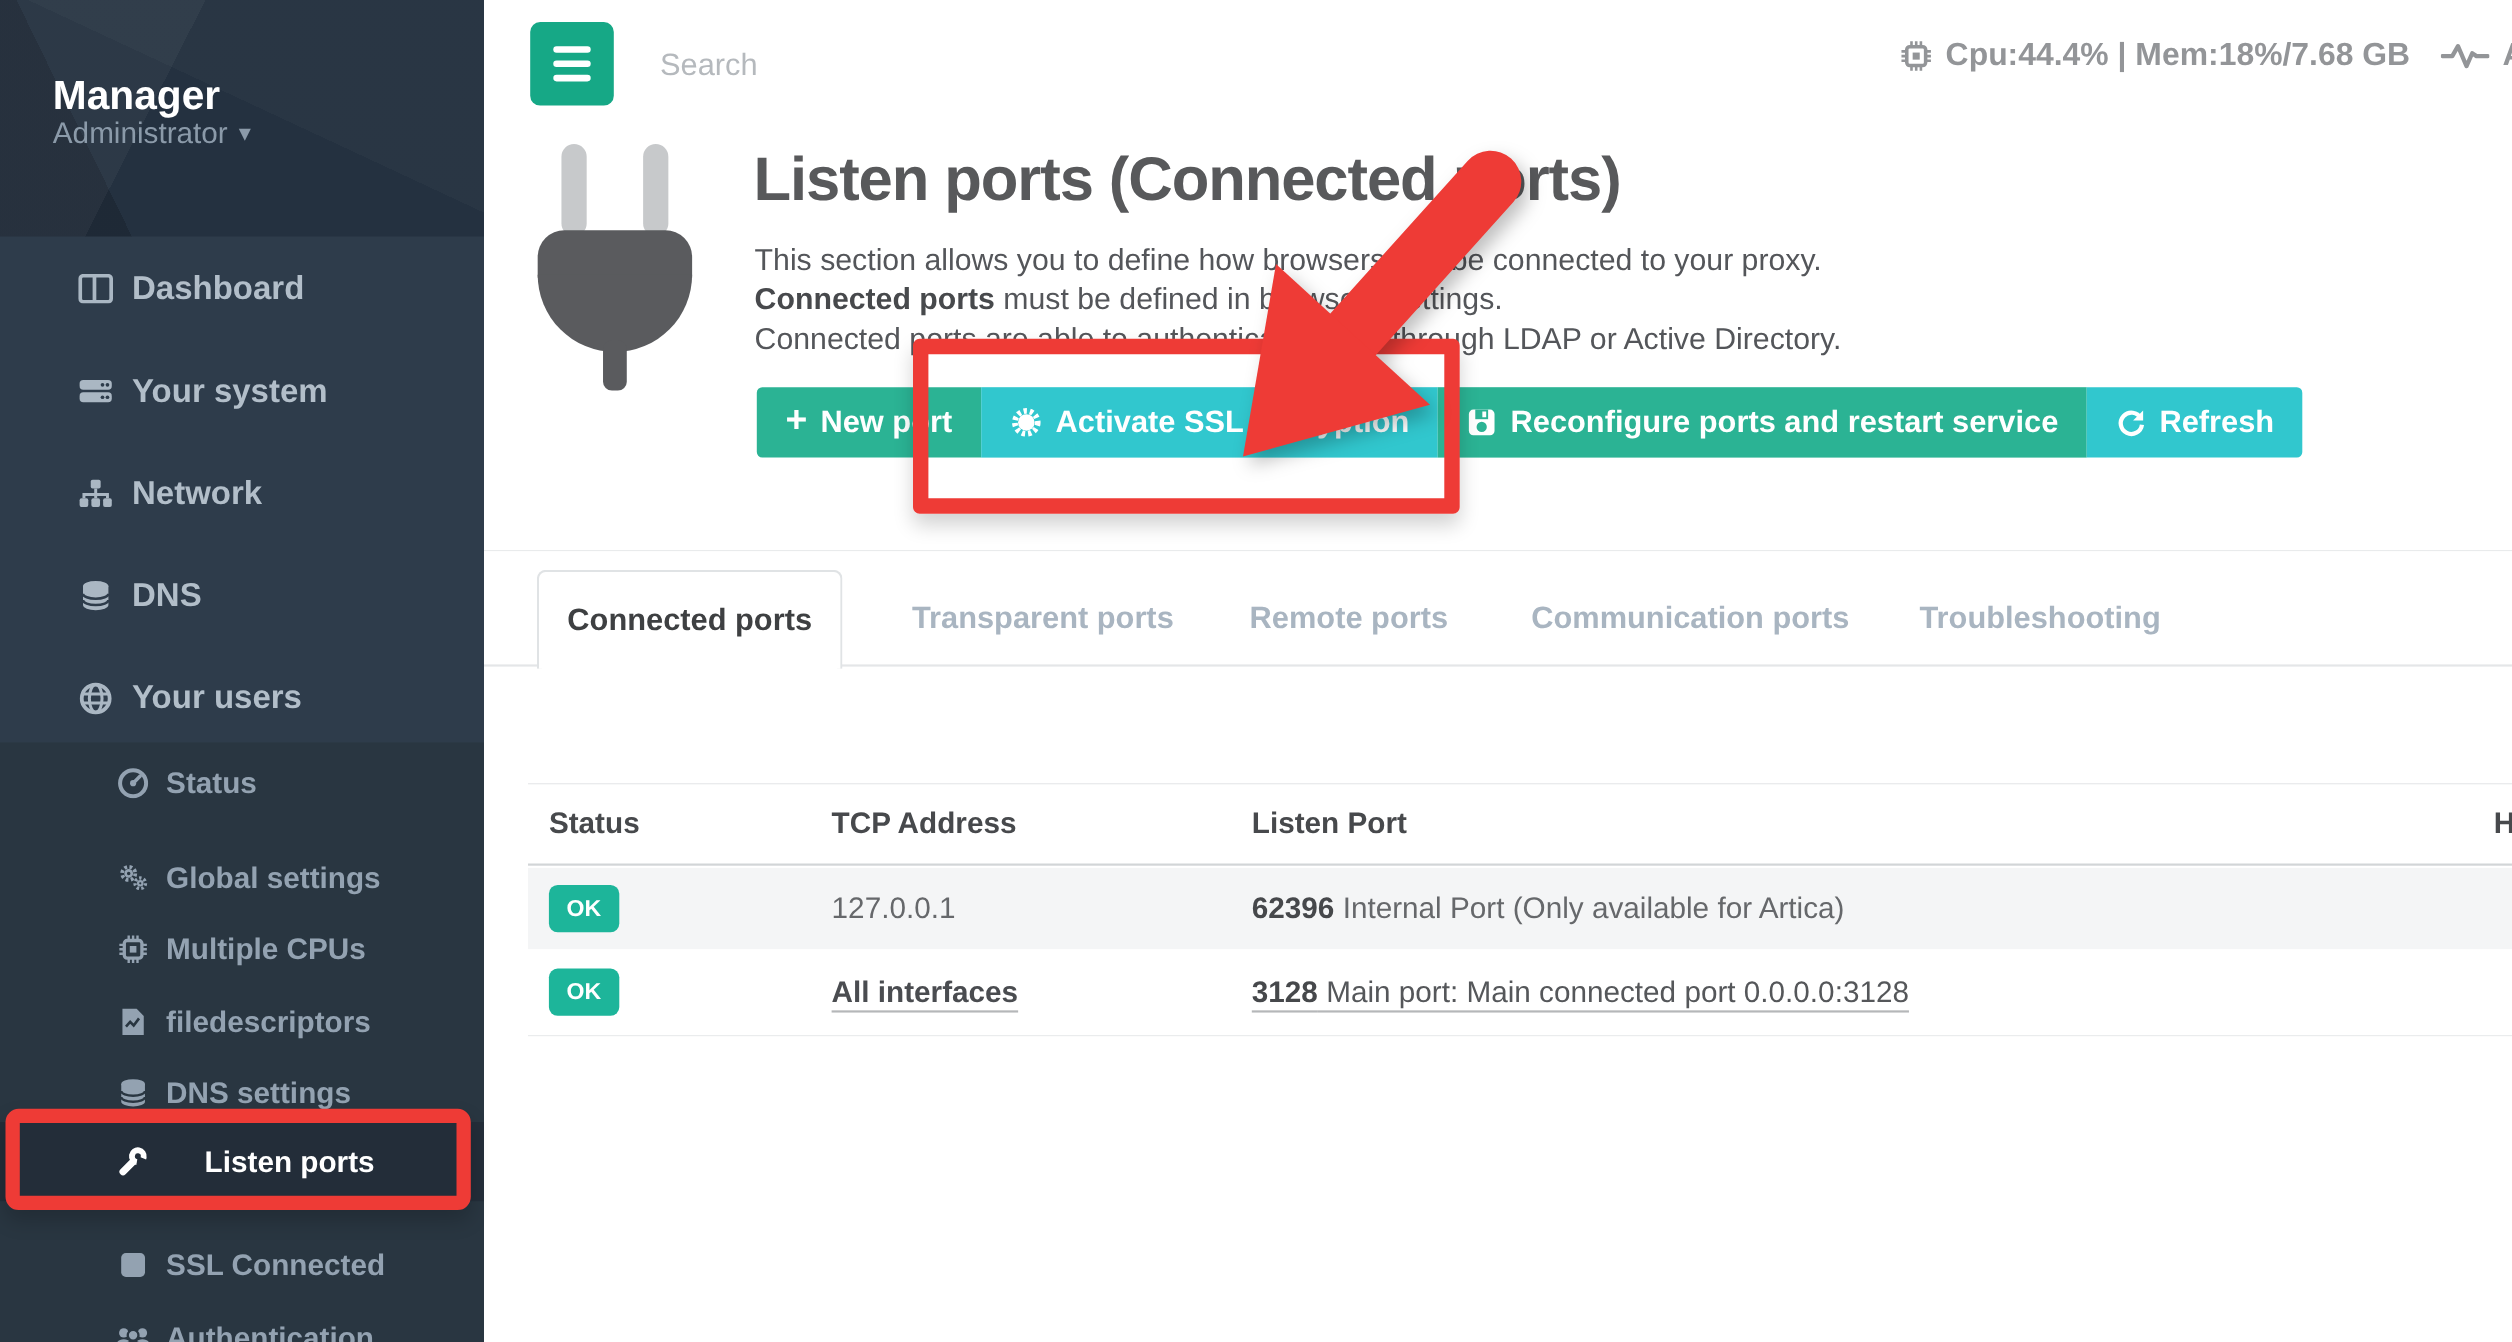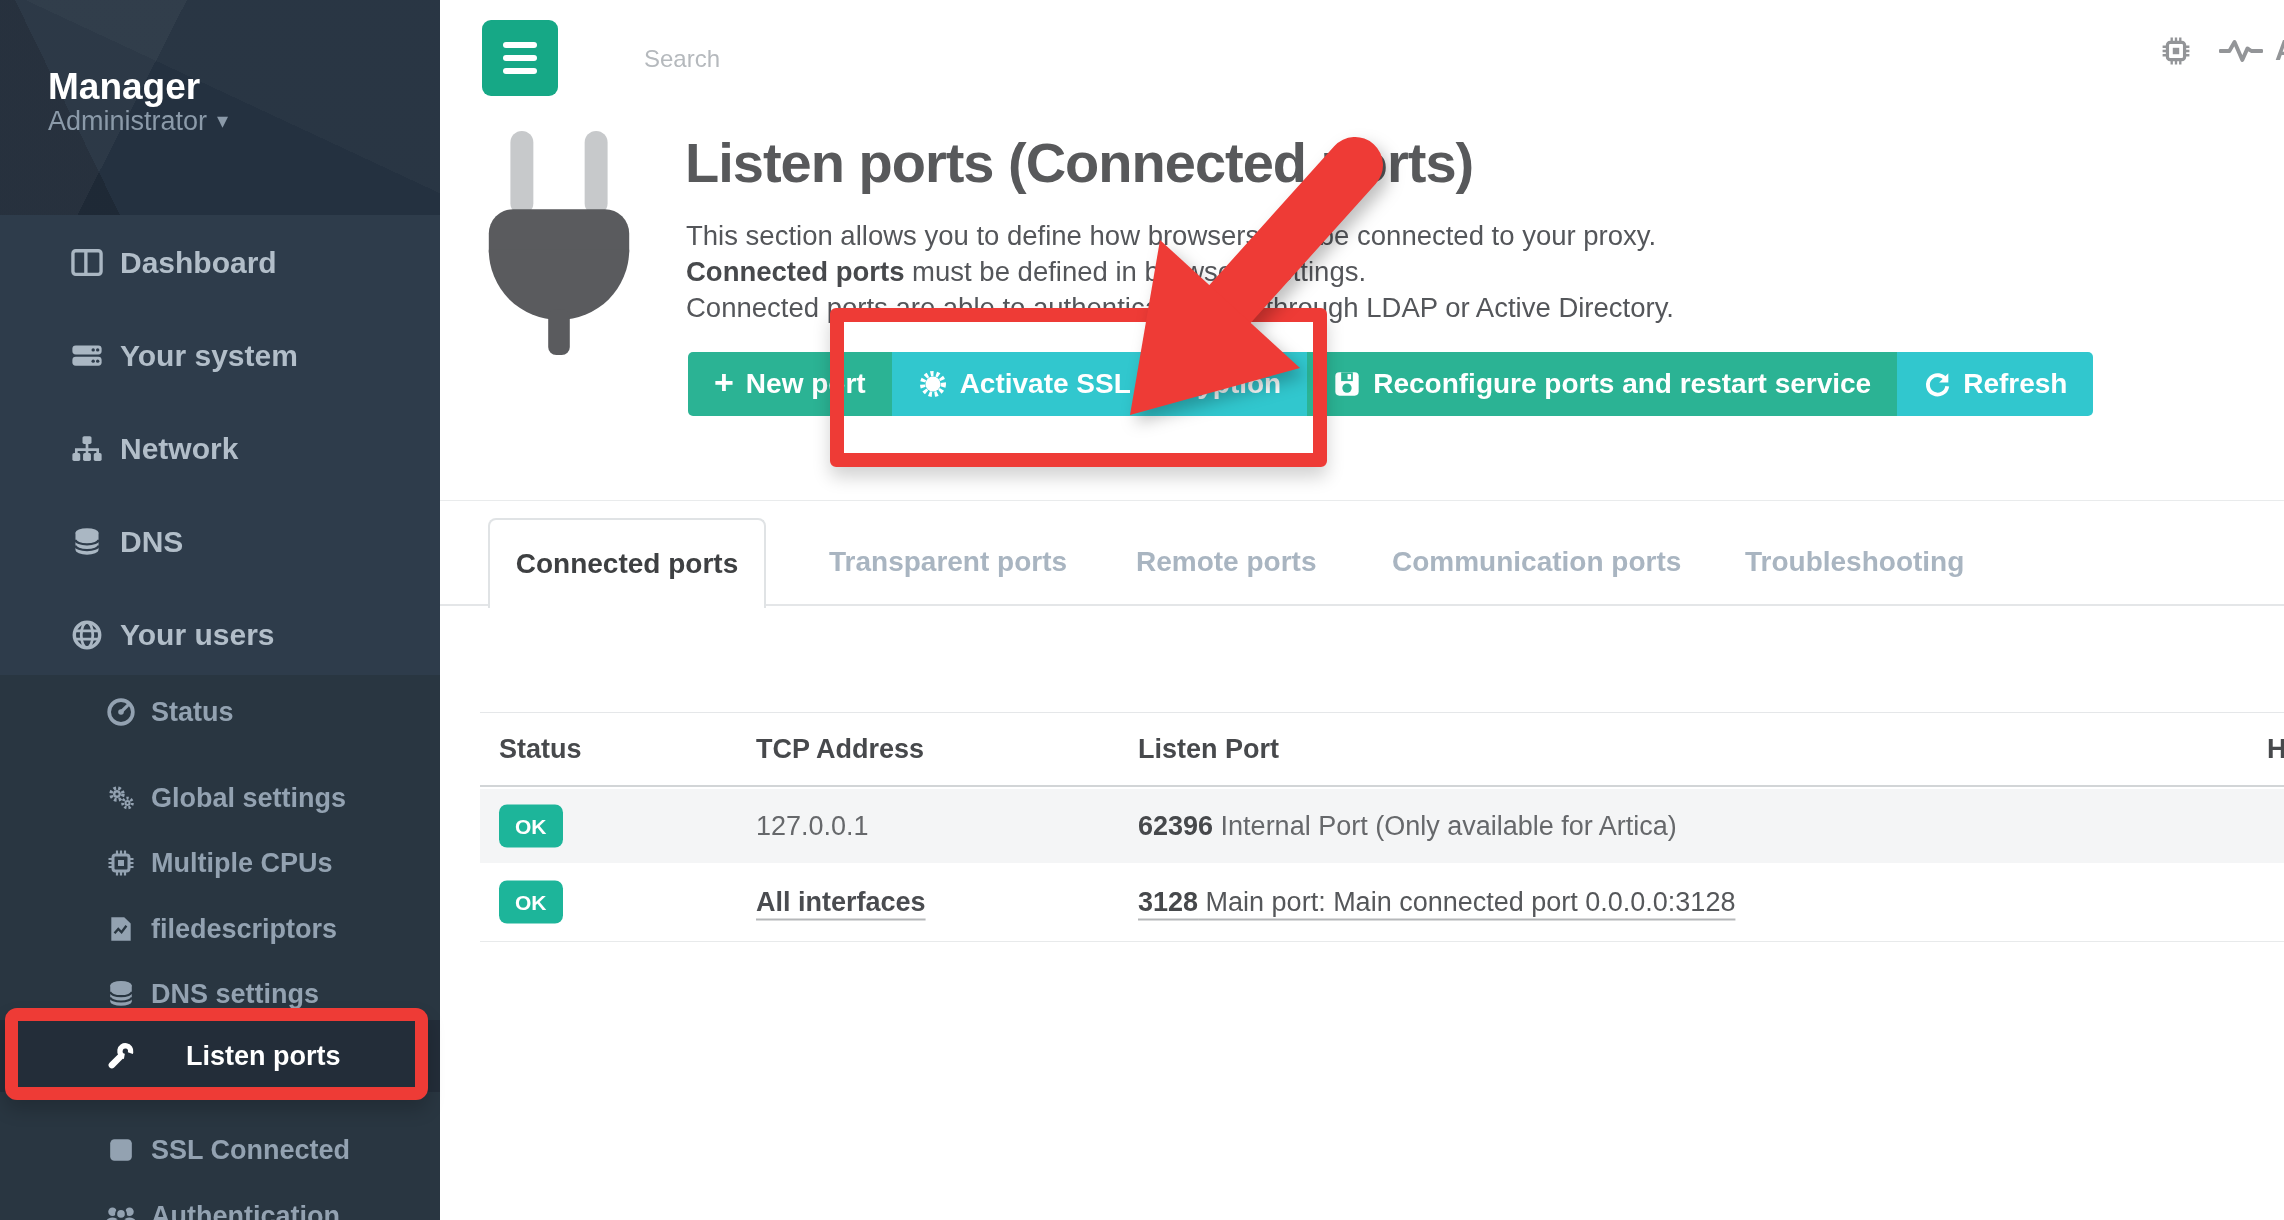--- a/index.html
+++ b/index.html
@@ -29,21 +29,21 @@
       box-shadow:0 10px 18px rgba(0,0,0,.18);pointer-events:none;z-index:50;}
   #annot-sidebar{left:5px;top:1008px;width:423px;height:92px;}
   #annot-button{left:830px;top:308px;width:497px;height:159px;border-width:14px;border-radius:6px;}
   #annot-arrow{position:absolute;left:1000px;top:105px;width:430px;height:360px;z-index:55;pointer-events:none;
       filter:drop-shadow(6px 8px 8px rgba(0,0,0,.25));}
   
   .hamburger{position:absolute;left:482px;top:20px;width:76px;height:76px;background:#16a886;border:none;
       border-radius:9px;cursor:pointer;display:flex;flex-direction:column;justify-content:center;align-items:center;gap:7px;}
   .hamburger i{display:block;width:34px;height:6px;background:#ffffff;border-radius:3px;}
   .search-input{position:absolute;left:598px;top:32px;width:560px;height:52px;border:none;outline:none;
-      font-size:24px;color:#55575a;font-family:inherit;background:transparent;margin-left:44px;}
+      font-size:28px;color:#55575a;font-family:inherit;background:transparent;}
   .search-input::placeholder{color:#b5b9bd;}
   .sys-stats{position:absolute;top:34px;right:-12px;display:flex;align-items:center;gap:12px;
       color:#939598;font-size:29px;font-weight:600;}
   .sys-stats .ic{color:#939598;display:inline-flex;}
   
   .plug-icon{position:absolute;left:478px;top:128px;}
   .page-title{position:absolute;left:685px;top:130px;font-size:56px;font-weight:700;color:#58595b;letter-spacing:-1px;}
   .desc{position:absolute;left:686px;color:#54565a;font-size:27.5px;line-height:36px;}
   #desc1{top:218px;} #desc2{top:254px;} #desc3{top:290px;}
   .desc b{color:#47494c;}
@@ -241,20 +241,21 @@
     </button>
   <input class="search-input" type="text" placeholder="Search" style="">
   <div class="sys-stats">
     <span class="ic">
         <svg viewBox="0 0 28 28" width="30" height="30">
           <rect x="6" y="6" width="16" height="16" rx="2.5" fill="none" stroke="currentColor" stroke-width="3"></rect>
           <rect x="11" y="11" width="6" height="6" fill="currentColor"></rect>
           <path d="M10 6V1.5M14 6V1.5M18 6V1.5M10 26.5V22M14 26.5V22M18 26.5V22M6 10H1.5M6 14H1.5M6 18H1.5M26.5 10H22M26.5 14H22M26.5 18H22" stroke="currentColor" stroke-width="2.2"></path>
         </svg>
       </span>
+    <span>Cpu:44.4% | Mem:18%/7.68 GB</span>
     <span class="ic" style="margin-left:16px">
         <svg viewBox="0 0 34 20" width="44" height="26" fill="none" stroke="currentColor" stroke-width="3" stroke-linejoin="round" stroke-linecap="round">
           <path d="M1 10h7l4-7 6 14 4-9 3 2h8"></path>
         </svg>
       </span>
     <span>A</span>
   </div>
 
   <div class="plug-icon">
     <svg viewBox="0 0 120 170" width="162" height="230">

